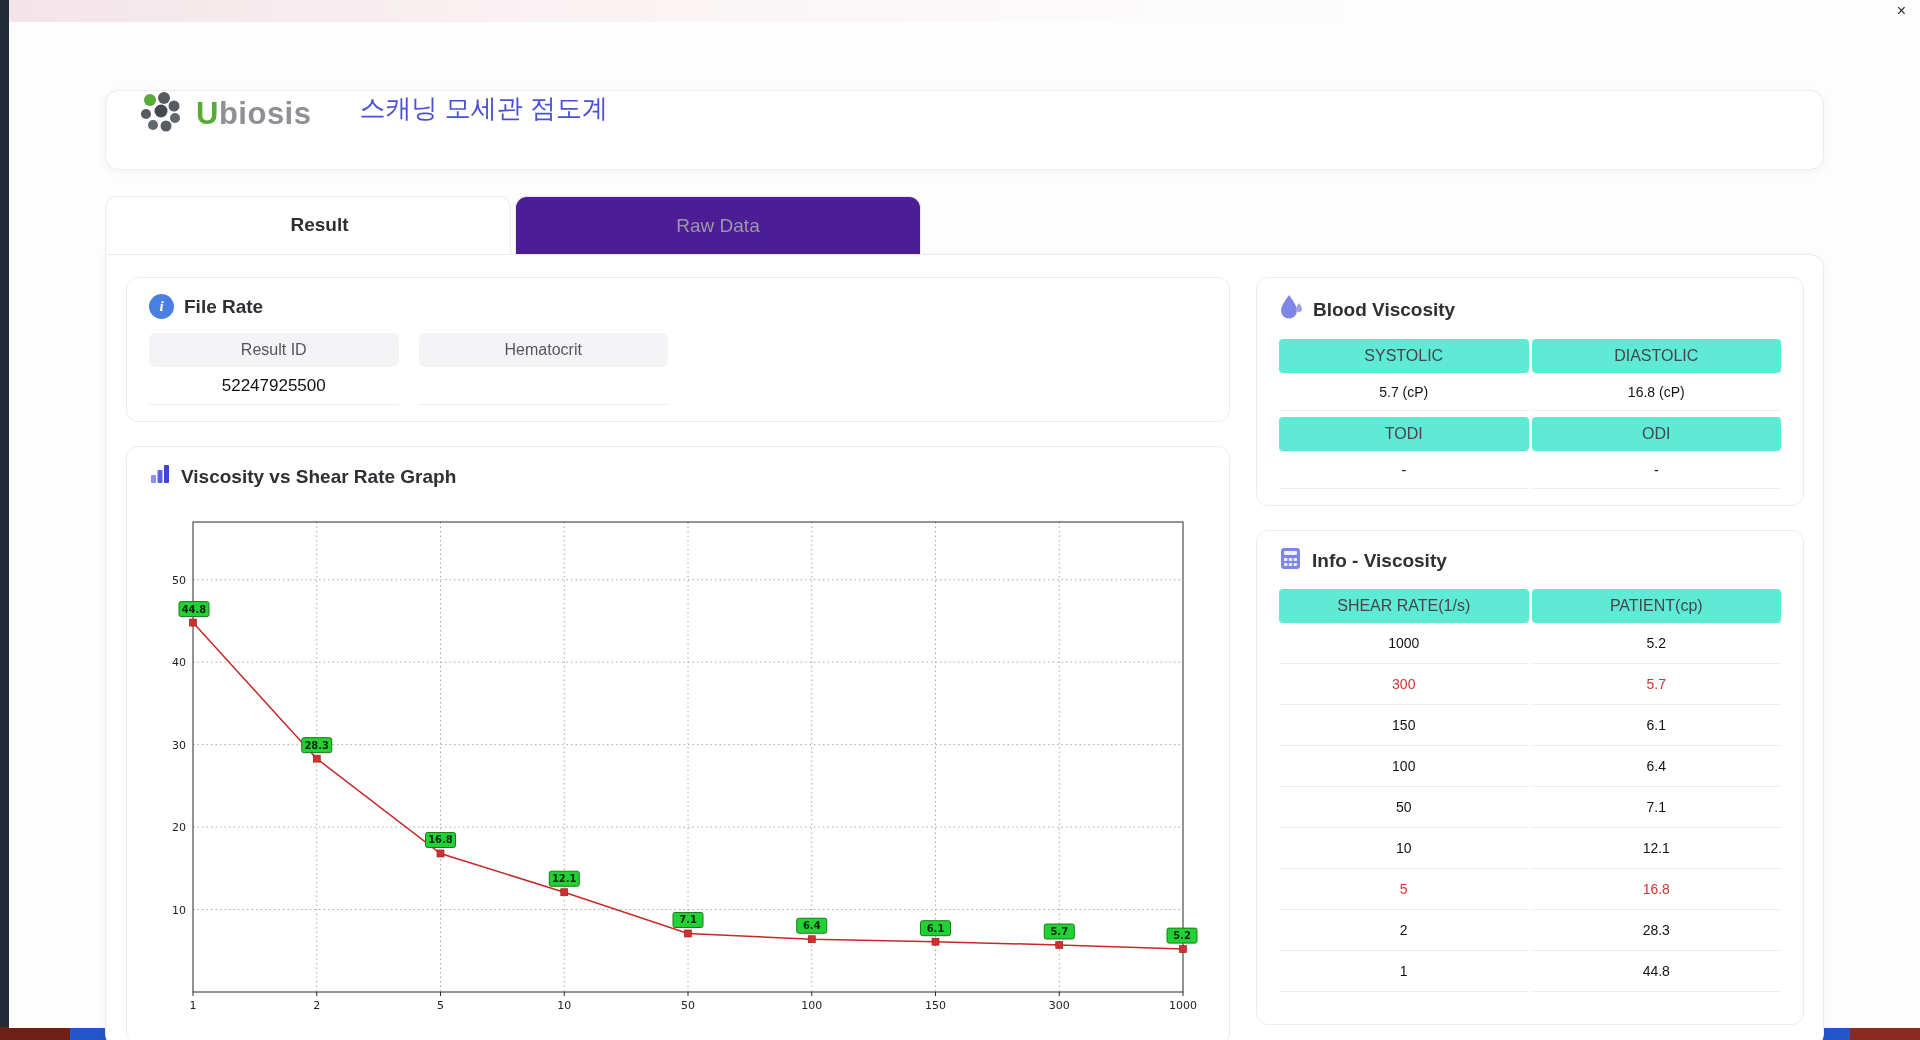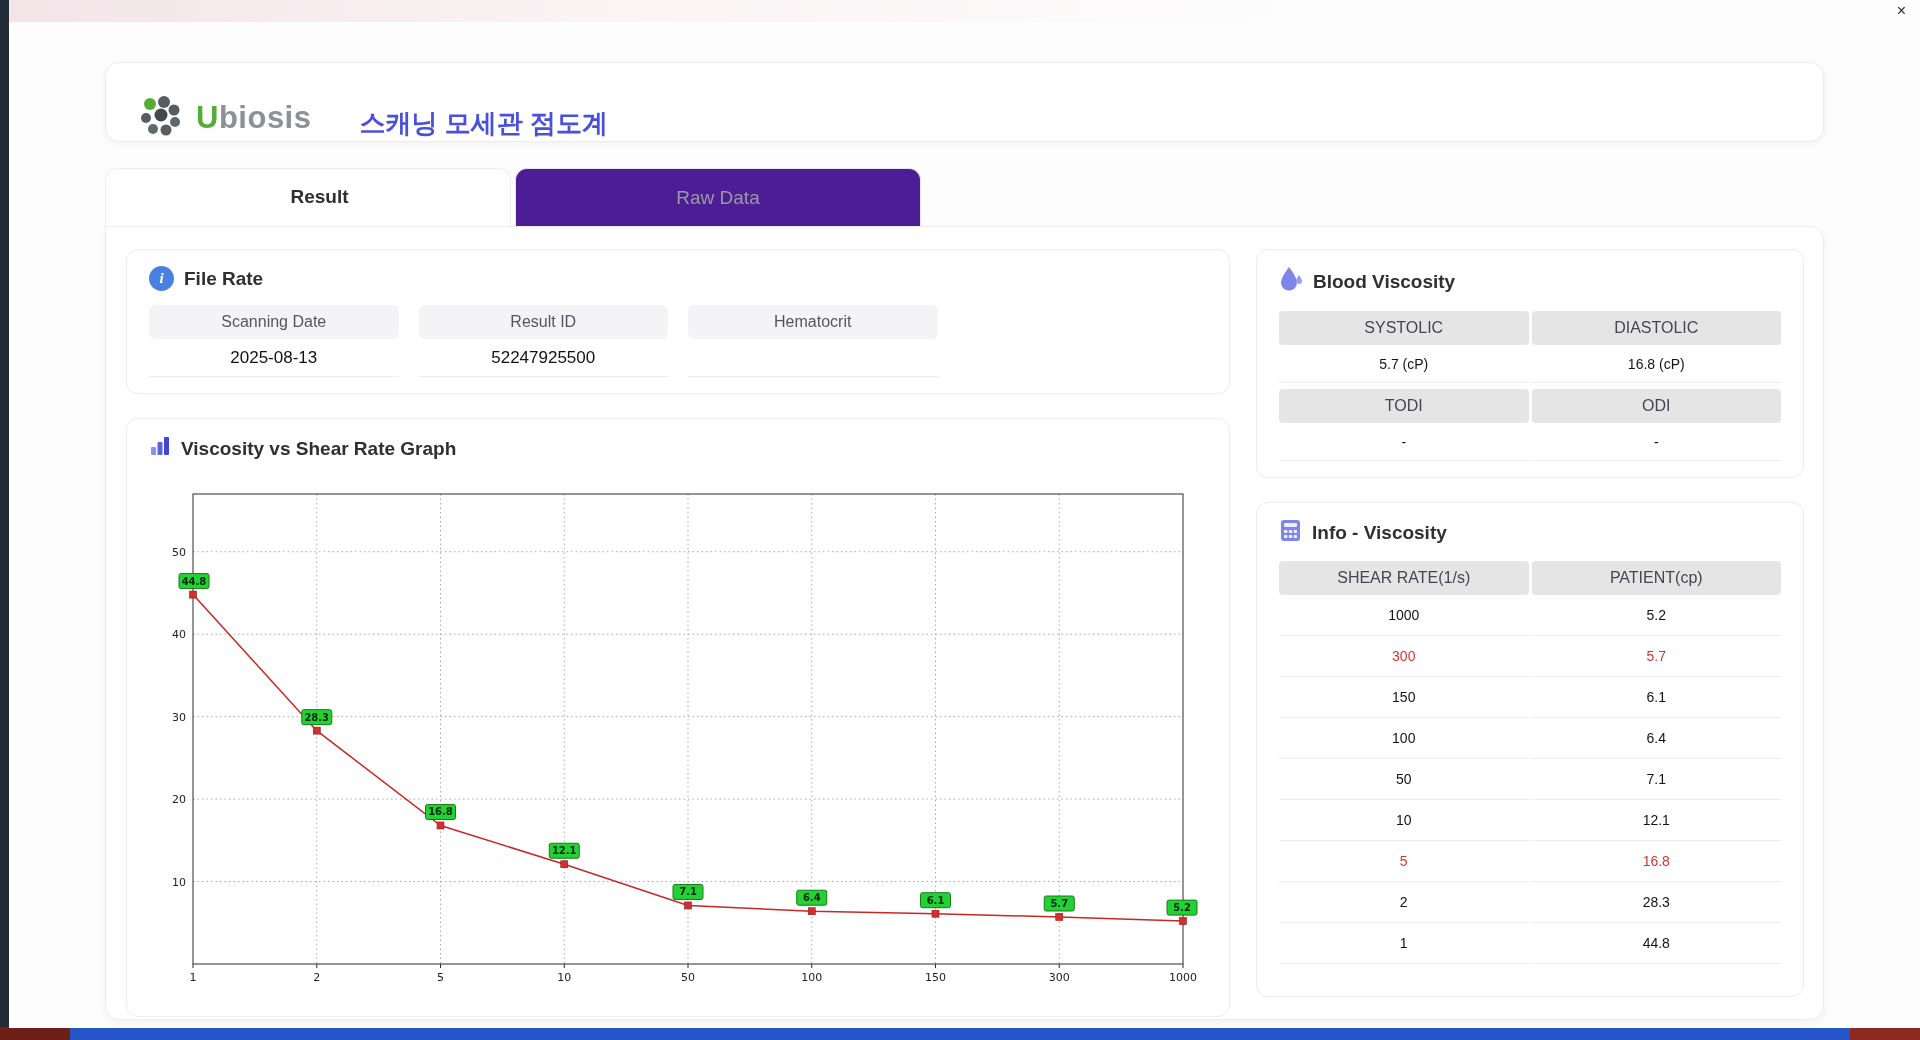--- a/index.html
+++ b/index.html
@@ -17,25 +17,25 @@
 
   
   .window { position:absolute; left:9px; top:0; right:0; bottom:12px; background:#fdfdfd; display:flex; flex-direction:column; }
   .titlebar { height:22px; flex:0 0 22px; background:linear-gradient(90deg,#f3e4e8 0%,#faf3f4 30%,#fdfdfd 70%); display:flex; align-items:center; justify-content:flex-end; padding:0 14px; }
   .close-btn { font-size:16px; line-height:1; color:#2b2b2b; cursor:default; }
 
   .main { flex:1; padding:40px 96px 0 96px; }
 
   
   .header-card { height:80px; background:#fff; border:1px solid #ececf1; border-radius:14px;
-                 box-shadow:0 2px 8px rgba(30,30,60,.05); display:flex; align-items:flex-end; padding:0 34px; }
+                 box-shadow:0 2px 8px rgba(30,30,60,.05); display:flex; align-items:flex-start; padding:0 34px;margin-top:28px; }
   .brand { display:flex; align-items:center; gap:10px; }
   .brand-text { display:block; font-size:31px; font-weight:600; letter-spacing:.5px; color:#8f9095; }
   .brand-text::first-letter { color:#55ad35; }
-  .app-title { margin-left:48px; font-size:26px; font-weight:700; color:#4a50dc; }
+  .app-title { margin-left:48px; font-size:26px; font-weight:400; color:#4a50dc; }
 
   
   .tabs { display:flex; gap:4px; margin-top:26px; }
   .tab { width:406px; height:58px; display:flex; align-items:center; justify-content:center;
          font-size:19px; border-radius:12px 12px 0 0; }
   .tab.active { background:#fff; border:1px solid #ececf1; border-bottom:1px solid #fff;
                 margin-bottom:-1px; z-index:2; font-weight:700; color:#2e2e33;padding-left:23px; }
   .tab.inactive { background:#4c1d95; border:1px solid #e7e7eb; border-bottom:none; color:#9a9aa1; }
 
   
@@ -58,21 +58,21 @@
   .field-label { background:#f4f4f7; border-radius:6px; height:34px; display:flex; align-items:center;
                  justify-content:center; font-size:16px; color:#55555c; }
   .field-value { height:38px; display:flex; align-items:center; justify-content:center;
                  font-size:17px; color:#121214; border-bottom:1px solid #ededf1; }
 
   
   .chart-wrap { padding:2px 4px; }
 
   
   .tbl { display:grid; grid-template-columns:1fr 1fr; column-gap:3px; row-gap:0; }
-  .th { background:#e5e5e5; border-radius:4px; height:34px; display:flex; align-items:center;
+  .th { background:#5eead4; border-radius:4px; height:34px; display:flex; align-items:center;
         justify-content:center; font-size:16px; color:#46464d; }
   .td { height:38px; display:flex; align-items:center; justify-content:center;
         font-size:14px; color:#131316; border-bottom:1px solid #ededf1; }
   .shear-tbl .td { height:41px; }
   .td.hl { color:#d23434; }
   .spacer-row { height:6px; grid-column:1 / span 2; }
 </style>
 </head>
 <body>
 
@@ -120,24 +120,20 @@
       <div class="panel">
 
         <div class="col">
 
           <div class="card">
             <div class="card-title">
               <span class="info-circle">i</span>
               <span>File Rate</span>
             </div>
             <div class="fields">
-              <div>
-                <div class="field-label">Scanning Date</div>
-                <div class="field-value">2025-08-13</div>
-              </div>
               <div>
                 <div class="field-label">Result ID</div>
                 <div class="field-value">52247925500</div>
               </div>
               <div>
                 <div class="field-label">Hematocrit</div>
                 <div class="field-value"></div>
               </div>
             </div>
           </div>

